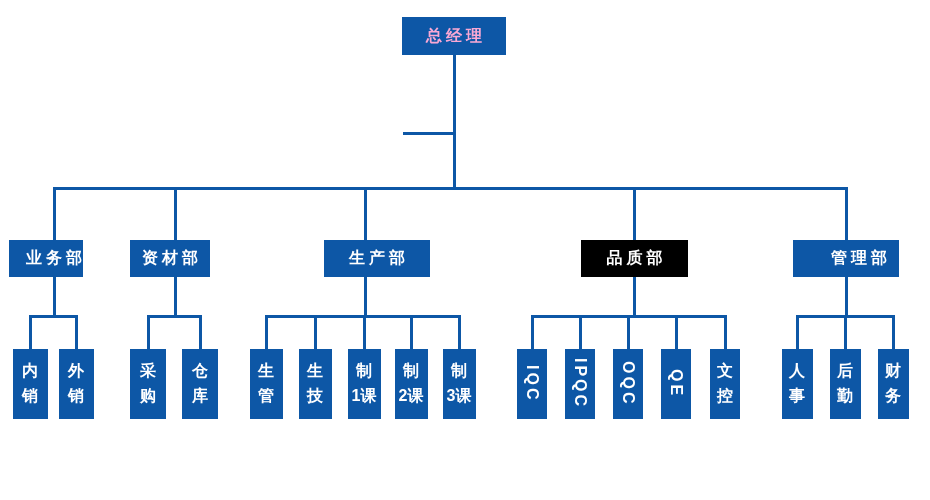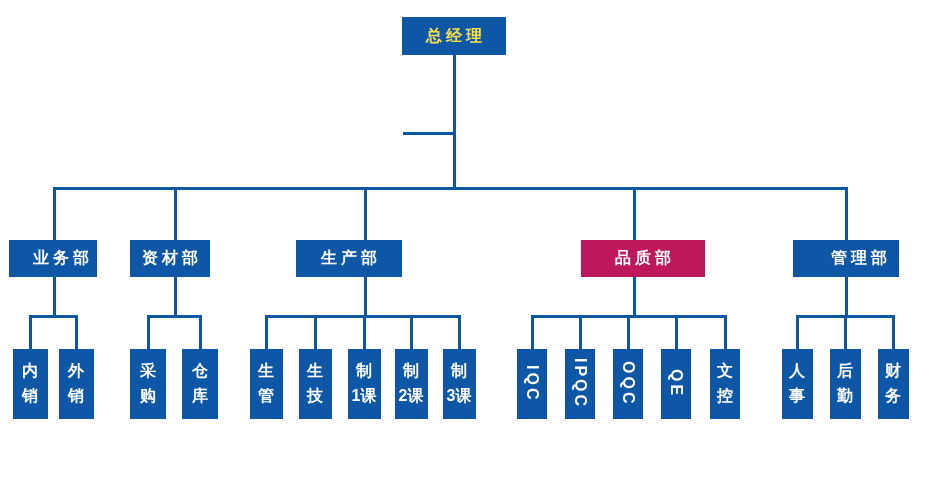--- a/index.html
+++ b/index.html
@@ -53,21 +53,21 @@
     <div class="line" style="left: 52.5px; top: 186.5px; width: 795px; height: 3px; background: rgb(13, 87, 166);"></div>
     <div class="line" style="left: 52.5px; top: 188px; width: 3px; height: 52px; background: rgb(13, 87, 166);"></div>
     <div class="line" style="left: 52.5px; top: 277px; width: 3px; height: 40.5px; background: rgb(13, 87, 166);"></div>
     <div class="line" style="left: 28.5px; top: 314.5px; width: 49px; height: 3px; background: rgb(13, 87, 166);"></div>
     <div class="line" style="left: 28.5px; top: 316px; width: 3px; height: 33px; background: rgb(13, 87, 166);"></div>
     <div class="node child" style="left: 12.5px; top: 349px; width: 35px; height: 70px; background: rgb(13, 87, 166); color: rgb(255, 255, 255);">内
 销</div>
     <div class="line" style="left: 74.5px; top: 316px; width: 3px; height: 33px; background: rgb(13, 87, 166);"></div>
     <div class="node child" style="left: 58.5px; top: 349px; width: 35px; height: 70px; background: rgb(13, 87, 166); color: rgb(255, 255, 255);">外
 销</div>
-    <div class="node hdr" style="left: 9px; top: 240px; width: 88px; height: 37px; background: rgb(13, 87, 166); color: rgb(255, 255, 255); padding-left: 20px;">业务部</div>
+    <div class="node hdr" style="left: 9px; top: 240px; width: 74px; height: 37px; background: rgb(13, 87, 166); color: rgb(255, 255, 255); padding-left: 20px;">业务部</div>
     <div class="line" style="left: 173.5px; top: 188px; width: 3px; height: 52px; background: rgb(13, 87, 166);"></div>
     <div class="line" style="left: 173.5px; top: 277px; width: 3px; height: 40.5px; background: rgb(13, 87, 166);"></div>
     <div class="line" style="left: 146.5px; top: 314.5px; width: 55px; height: 3px; background: rgb(13, 87, 166);"></div>
     <div class="line" style="left: 146.5px; top: 316px; width: 3px; height: 33px; background: rgb(13, 87, 166);"></div>
     <div class="node child" style="left: 130px; top: 349px; width: 36px; height: 70px; background: rgb(13, 87, 166); color: rgb(255, 255, 255);">采
 购</div>
     <div class="line" style="left: 198.5px; top: 316px; width: 3px; height: 33px; background: rgb(13, 87, 166);"></div>
     <div class="node child" style="left: 182px; top: 349px; width: 36px; height: 70px; background: rgb(13, 87, 166); color: rgb(255, 255, 255);">仓
 库</div>
     <div class="node hdr" style="left: 130px; top: 240px; width: 80px; height: 37px; background: rgb(13, 87, 166); color: rgb(255, 255, 255);">资材部</div>
@@ -82,43 +82,43 @@
 技</div>
     <div class="line" style="left: 362.5px; top: 316px; width: 3px; height: 33px; background: rgb(13, 87, 166);"></div>
     <div class="node child" style="left: 347.5px; top: 349px; width: 33px; height: 70px; background: rgb(13, 87, 166); color: rgb(255, 255, 255);">制
 1课</div>
     <div class="line" style="left: 409.5px; top: 316px; width: 3px; height: 33px; background: rgb(13, 87, 166);"></div>
     <div class="node child" style="left: 394.5px; top: 349px; width: 33px; height: 70px; background: rgb(13, 87, 166); color: rgb(255, 255, 255);">制
 2课</div>
     <div class="line" style="left: 457.5px; top: 316px; width: 3px; height: 33px; background: rgb(13, 87, 166);"></div>
     <div class="node child" style="left: 442.5px; top: 349px; width: 33px; height: 70px; background: rgb(13, 87, 166); color: rgb(255, 255, 255);">制
 3课</div>
-    <div class="node hdr" style="left: 296px; top: 240px; width: 106px; height: 37px; background: rgb(13, 87, 166); color: rgb(255, 255, 255);">生产部</div>
+    <div class="node hdr" style="left: 324px; top: 240px; width: 106px; height: 37px; background: rgb(13, 87, 166); color: rgb(255, 255, 255);">生产部</div>
     <div class="line" style="left: 632.5px; top: 188px; width: 3px; height: 52px; background: rgb(13, 87, 166);"></div>
     <div class="line" style="left: 632.5px; top: 277px; width: 3px; height: 40.5px; background: rgb(13, 87, 166);"></div>
     <div class="line" style="left: 530.5px; top: 314.5px; width: 196px; height: 3px; background: rgb(13, 87, 166);"></div>
     <div class="line" style="left: 530.5px; top: 316px; width: 3px; height: 33px; background: rgb(13, 87, 166);"></div>
     <div class="node child rot" style="left: 517px; top: 349px; width: 30px; height: 70px; background: rgb(13, 87, 166); color: rgb(255, 255, 255);">IQC</div>
     <div class="line" style="left: 578.5px; top: 316px; width: 3px; height: 33px; background: rgb(13, 87, 166);"></div>
     <div class="node child rot" style="left: 565px; top: 349px; width: 30px; height: 70px; background: rgb(13, 87, 166); color: rgb(255, 255, 255);">IPQC</div>
     <div class="line" style="left: 626.5px; top: 316px; width: 3px; height: 33px; background: rgb(13, 87, 166);"></div>
     <div class="node child rot" style="left: 613px; top: 349px; width: 30px; height: 70px; background: rgb(13, 87, 166); color: rgb(255, 255, 255);">OQC</div>
     <div class="line" style="left: 674.5px; top: 316px; width: 3px; height: 33px; background: rgb(13, 87, 166);"></div>
     <div class="node child rot" style="left: 661px; top: 349px; width: 30px; height: 70px; background: rgb(13, 87, 166); color: rgb(255, 255, 255);">QE</div>
     <div class="line" style="left: 723.5px; top: 316px; width: 3px; height: 33px; background: rgb(13, 87, 166);"></div>
     <div class="node child" style="left: 710px; top: 349px; width: 30px; height: 70px; background: rgb(13, 87, 166); color: rgb(255, 255, 255);">文
 控</div>
-    <div class="node hdr" style="left: 581px; top: 240px; width: 124px; height: 37px; background: #be185d; color: rgb(255, 255, 255);">品质部</div>
+    <div class="node hdr" style="left: 581px; top: 240px; width: 107px; height: 37px; background: #000000; color: rgb(255, 255, 255);">品质部</div>
     <div class="line" style="left: 844.5px; top: 188px; width: 3px; height: 52px; background: rgb(13, 87, 166);"></div>
     <div class="line" style="left: 844.5px; top: 277px; width: 3px; height: 40.5px; background: rgb(13, 87, 166);"></div>
     <div class="line" style="left: 795.5px; top: 314.5px; width: 99px; height: 3px; background: rgb(13, 87, 166);"></div>
     <div class="line" style="left: 795.5px; top: 316px; width: 3px; height: 33px; background: rgb(13, 87, 166);"></div>
     <div class="node child" style="left: 781.5px; top: 349px; width: 31px; height: 70px; background: rgb(13, 87, 166); color: rgb(255, 255, 255);">人
 事</div>
     <div class="line" style="left: 843.5px; top: 316px; width: 3px; height: 33px; background: rgb(13, 87, 166);"></div>
     <div class="node child" style="left: 829.5px; top: 349px; width: 31px; height: 70px; background: rgb(13, 87, 166); color: rgb(255, 255, 255);">后
 勤</div>
     <div class="line" style="left: 891.5px; top: 316px; width: 3px; height: 33px; background: rgb(13, 87, 166);"></div>
     <div class="node child" style="left: 877.5px; top: 349px; width: 31px; height: 70px; background: rgb(13, 87, 166); color: rgb(255, 255, 255);">财
 务</div>
     <div class="node hdr" style="left: 793px; top: 240px; width: 106px; height: 37px; background: rgb(13, 87, 166); color: rgb(255, 255, 255); padding-left: 30px;">管理部</div>
-    <div class="node hdr" style="left: 402px; top: 17px; width: 104px; height: 38px; background: rgb(13, 87, 166); color: #fde047;">总经理</div>
+    <div class="node hdr" style="left: 402px; top: 17px; width: 104px; height: 38px; background: rgb(13, 87, 166); color: #f9a8d4;">总经理</div>
   </div>
 
 </body></html>

